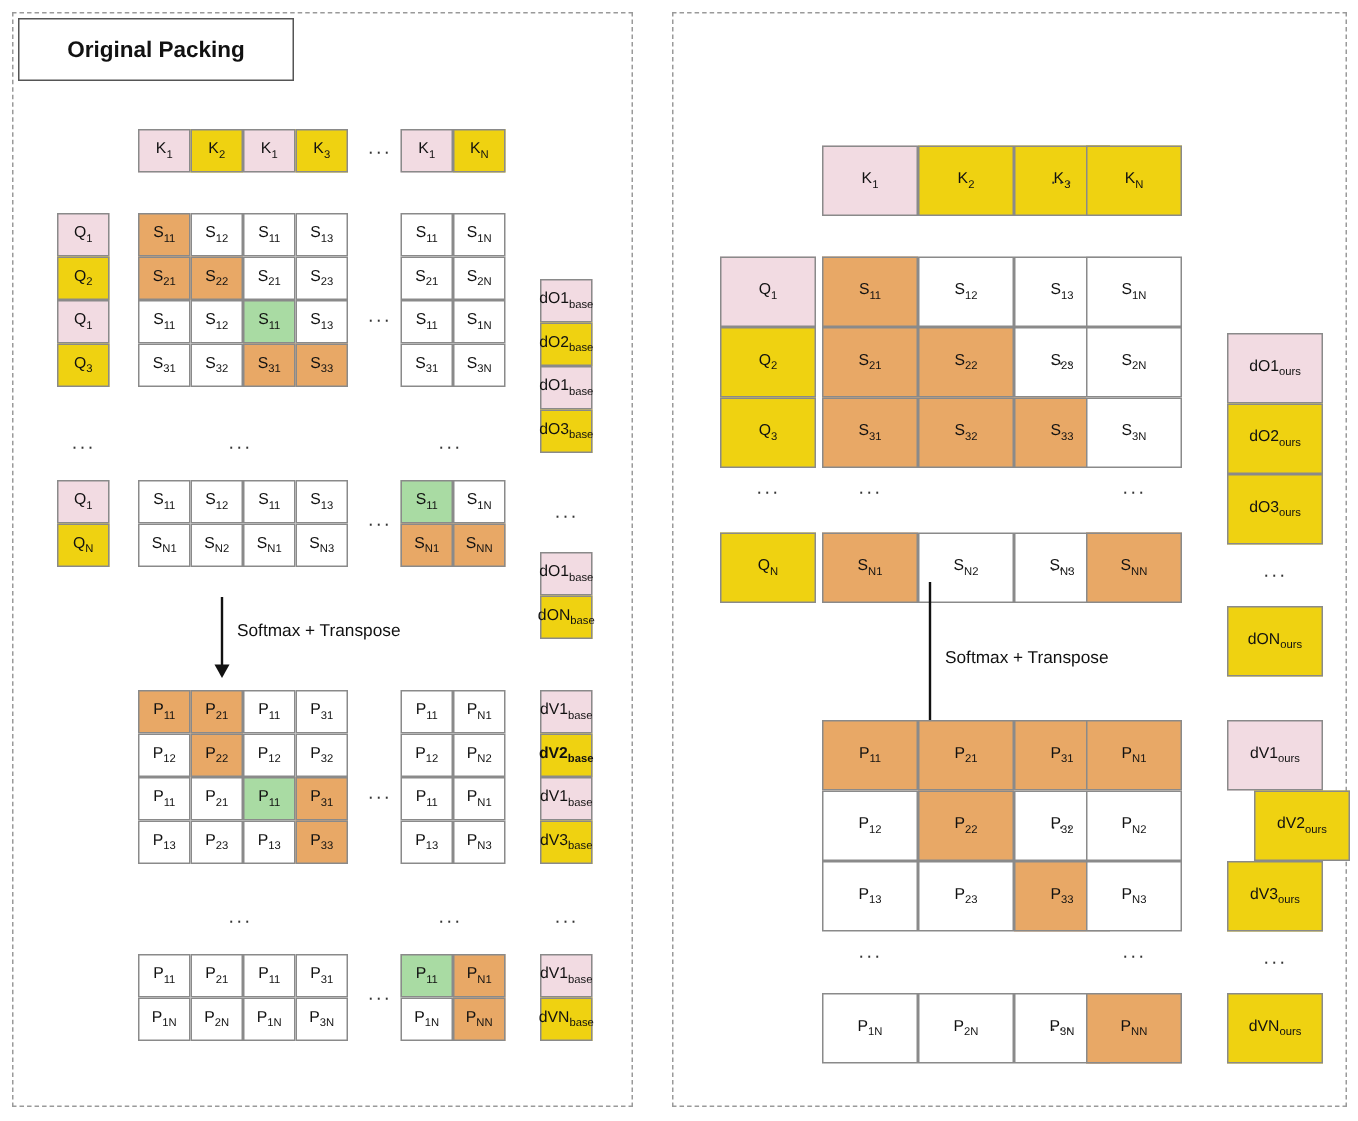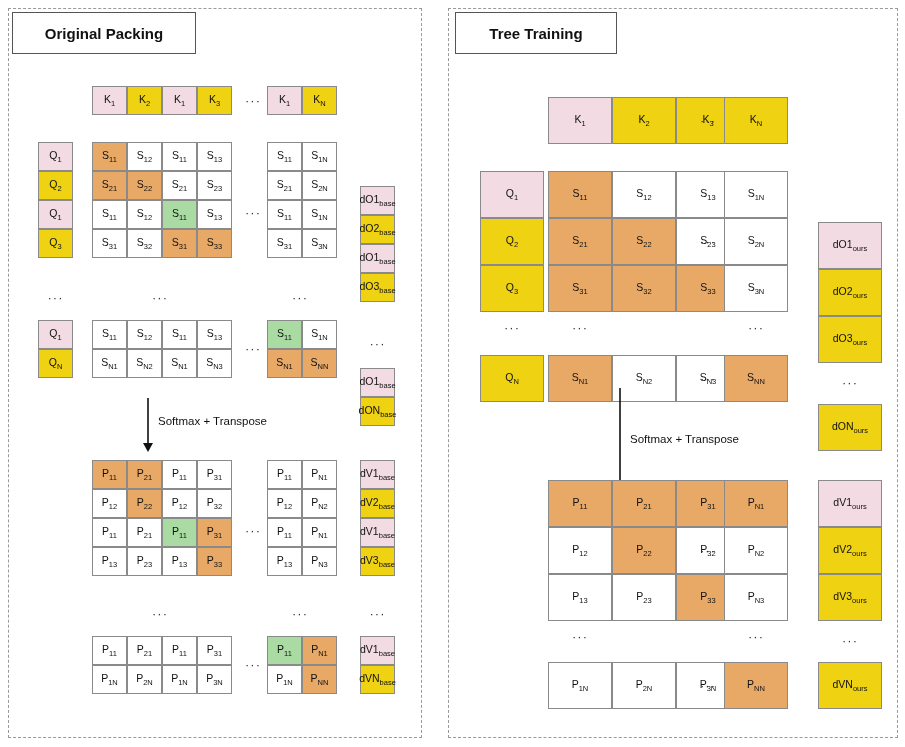--- a/index.html
+++ b/index.html
@@ -279,21 +279,21 @@
       <div class="cell white" style="left: 267px; top: 547px; width: 35px; height: 29px;">
         <span>P<sub>13</sub></span>
       </div>
       <div class="cell white" style="left: 302px; top: 547px; width: 35px; height: 29px;">
         <span>P<sub>N3</sub></span>
       </div>
       <div class="dots" style="left: 240px; top: 516px; width: 26px; height: 29px;">···</div>
       <div class="cell pink" style="left: 360px; top: 460px; width: 35px; height: 29px;">
         <span>dV1<sub>base</sub></span>
       </div>
-      <div class="cell yellow" style="left: 360px; top: 489px; width: 35px; height: 29px;">
+      <div class="cell yellow" style="left: 360px; top: 489px; width: 35px; height: 29px; font-weight: bold;">
         <span>dV2<sub>base</sub></span>
       </div>
       <div class="cell pink" style="left: 360px; top: 518px; width: 35px; height: 29px;">
         <span>dV1<sub>base</sub></span>
       </div>
       <div class="cell yellow" style="left: 360px; top: 547px; width: 35px; height: 29px;">
         <span>dV3<sub>base</sub></span>
       </div>
       <div class="dots" style="left: 145px; top: 602px; width: 30px; height: 22px;">···</div>
       <div class="dots" style="left: 285px; top: 602px; width: 30px; height: 22px;">···</div>
@@ -337,23 +337,20 @@
       <div class="dots" style="left: 240px; top: 650px; width: 26px; height: 29px;">···</div>
       <div class="cell pink" style="left: 360px; top: 636px; width: 35px; height: 29px;">
         <span>dV1<sub>base</sub></span>
       </div>
       <div class="cell yellow" style="left: 360px; top: 665px; width: 35px; height: 29px;">
         <span>dVN<sub>base</sub></span>
       </div>
     </div>
 
   <div class="panel" style="left:448px;top:8px;width:448px;height:728px;"></div>
-  <div class="panel-title" style="left:455px;top:12px;width:140px;height:40px;">
-    <span>Tree Training</span>
-  </div>
 
   <div class="grp" id="g-tree">
       <div class="cell pink" style="left: 548px; top: 97px; width: 64px; height: 47px;">
         <span>K<sub>1</sub></span>
       </div>
       <div class="cell yellow" style="left: 612px; top: 97px; width: 64px; height: 47px;">
         <span>K<sub>2</sub></span>
       </div>
       <div class="cell yellow" style="left: 676px; top: 97px; width: 64px; height: 47px;">
         <span>K<sub>3</sub></span>
@@ -478,21 +475,21 @@
       <div class="cell white" style="left: 724px; top: 527px; width: 64px; height: 47px;">
         <span>P<sub>N2</sub></span>
       </div>
       <div class="cell white" style="left: 724px; top: 574px; width: 64px; height: 47px;">
         <span>P<sub>N3</sub></span>
       </div>
       <div class="dots" style="left: 694px; top: 527px; width: 28px; height: 47px;">···</div>
       <div class="cell pink" style="left: 818px; top: 480px; width: 64px; height: 47px;">
         <span>dV1<sub>ours</sub></span>
       </div>
-      <div class="cell yellow" style="left: 818px; top: 527px; width: 64px; height: 47px;">
+      <div class="cell yellow" style="left: 836px; top: 527px; width: 64px; height: 47px;">
         <span>dV2<sub>ours</sub></span>
       </div>
       <div class="cell yellow" style="left: 818px; top: 574px; width: 64px; height: 47px;">
         <span>dV3<sub>ours</sub></span>
       </div>
       <div class="dots" style="left: 818px; top: 628px; width: 64px; height: 24px;">···</div>
       <div class="cell yellow" style="left: 818px; top: 662px; width: 64px; height: 47px;">
         <span>dVN<sub>ours</sub></span>
       </div>
       <div class="dots" style="left: 565px; top: 624px; width: 30px; height: 24px;">···</div>

